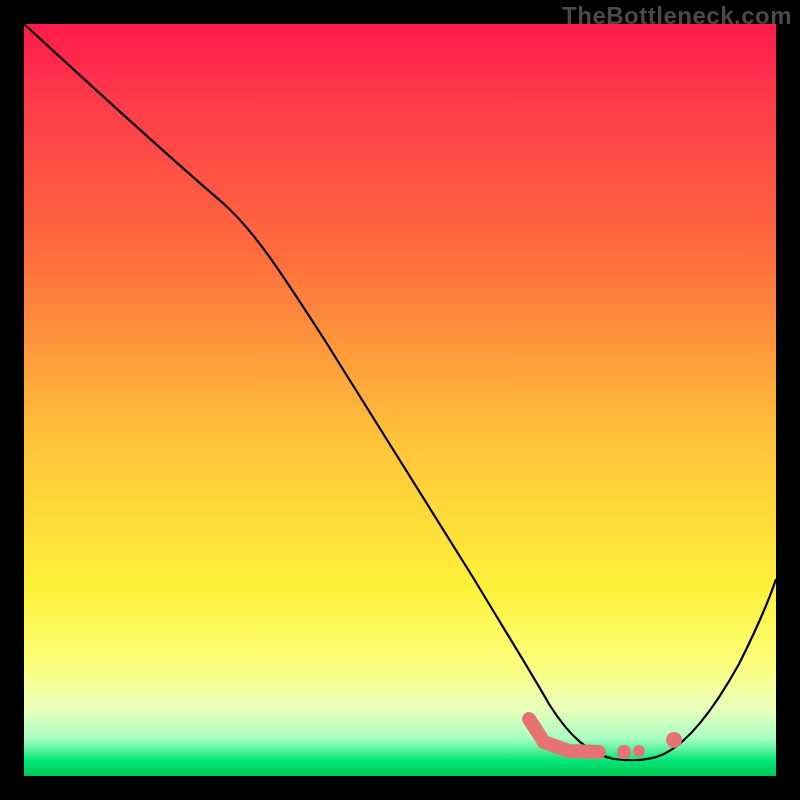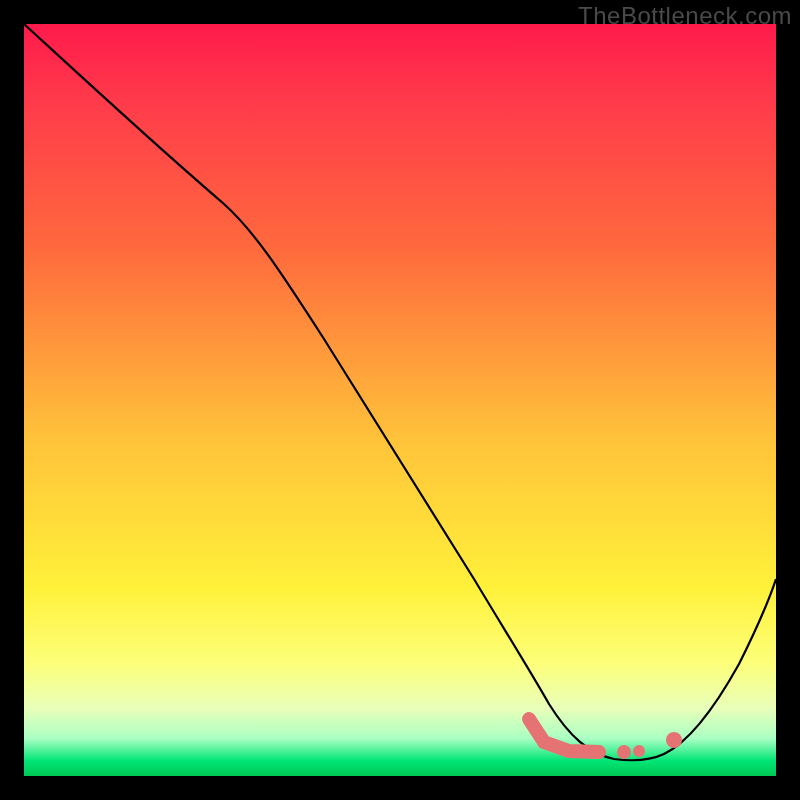--- a/index.html
+++ b/index.html
@@ -30,21 +30,21 @@
       #00e676 98%,
       #00c853 100%
     );
   }
   .watermark {
     position: absolute;
     top: 2px;
     right: 8px;
     color: #4a4a4a;
     font-size: 24px;
-    font-weight: 400;
+    font-weight: 700;
     letter-spacing: 0.5px;
     pointer-events: none;
   }
   svg {
     position: absolute;
     left: 0;
     top: 0;
   }
   .curve {
     fill: none;

